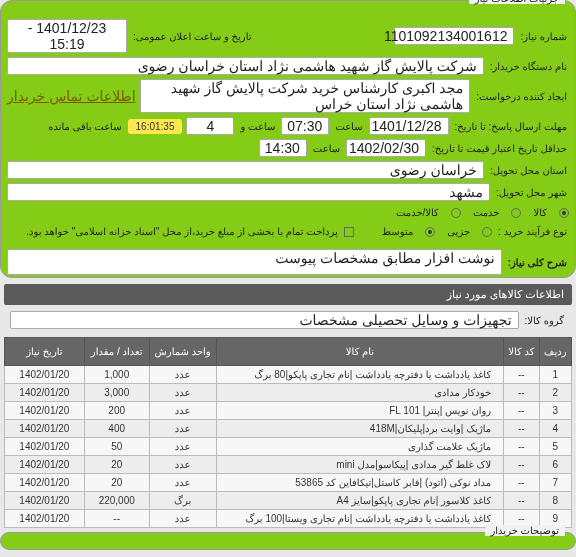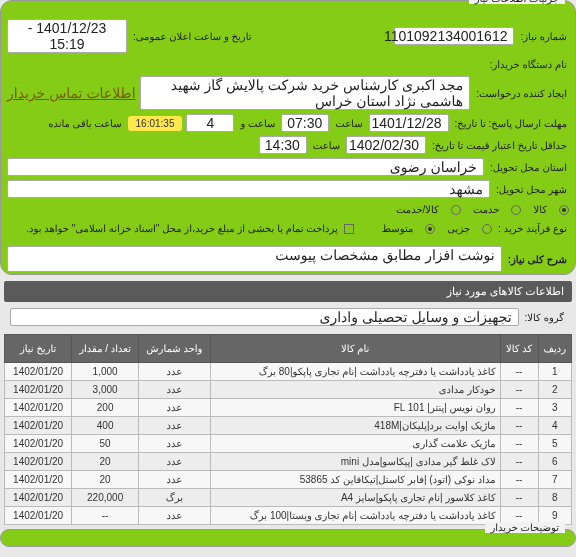--- a/index.html
+++ b/index.html
@@ -87,21 +87,21 @@
   .items-table th {
     background: #666;
     color: #fff;
     border: 1px solid #555;
     padding: 8px 3px;
     font-weight: normal;
     font-size: 10px;
   }
   .items-table td {
     border: 1px solid #bbb;
-    padding: 3px 4px;
+    padding: 3px 12px;
     background: #f7f7f7;
     text-align: center;
   }
   .items-table tr:nth-child(even) td { background: #ededed; }
   .items-table td.name { text-align: right; }
   .section-bar {
     background: #5a5a5a;
     color: #fff;
     margin: 6px 4px 2px 4px;
     padding: 4px 8px;
@@ -119,20 +119,21 @@
   <div class="row">
     <span class="lbl">شماره نیاز:</span>
     <span class="fld med">1101092134001612</span>
     <span class="spacer"></span>
     <span class="lbl">تاریخ و ساعت اعلان عمومی:</span>
     <span class="fld med">1401/12/23 - 15:19</span>
   </div>
 
   <div class="row">
     <span class="lbl">نام دستگاه خریدار:</span>
+    <span class="fld wide">شرکت پالایش گاز شهید هاشمی نژاد   استان خراسان رضوی</span>
   </div>
 
   <div class="row">
     <span class="lbl">ایجاد کننده درخواست:</span>
     <span class="fld wide">مجد اکبری کارشناس خرید شرکت پالایش گاز شهید هاشمی نژاد   استان خراس</span>
     <span class="link">اطلاعات تماس خریدار</span>
   </div>
 
   <div class="row">
     <span class="lbl">مهلت ارسال پاسخ: تا تاریخ:</span>
@@ -191,21 +192,21 @@
   <div class="row">
     <span class="lbl" style="font-weight:bold">شرح کلی نیاز:</span>
     <span class="fld wide" style="min-height:26px">نوشت افزار مطابق مشخصات پیوست</span>
   </div>
 </div>
 
 <div class="section-bar">اطلاعات کالاهای مورد نیاز</div>
 
 <div class="row" style="padding:4px 10px">
   <span class="lbl">گروه کالا:</span>
-  <span class="fld wide">تجهیزات و وسایل تحصیلی واداری</span>
+  <span class="fld wide">تجهیزات و وسایل تحصیلی مشخصات</span>
 </div>
 
 <table class="items-table">
   <thead>
     <tr>
       <th>ردیف</th>
       <th>کد کالا</th>
       <th>نام کالا</th>
       <th>واحد شمارش</th>
       <th>تعداد / مقدار</th>

